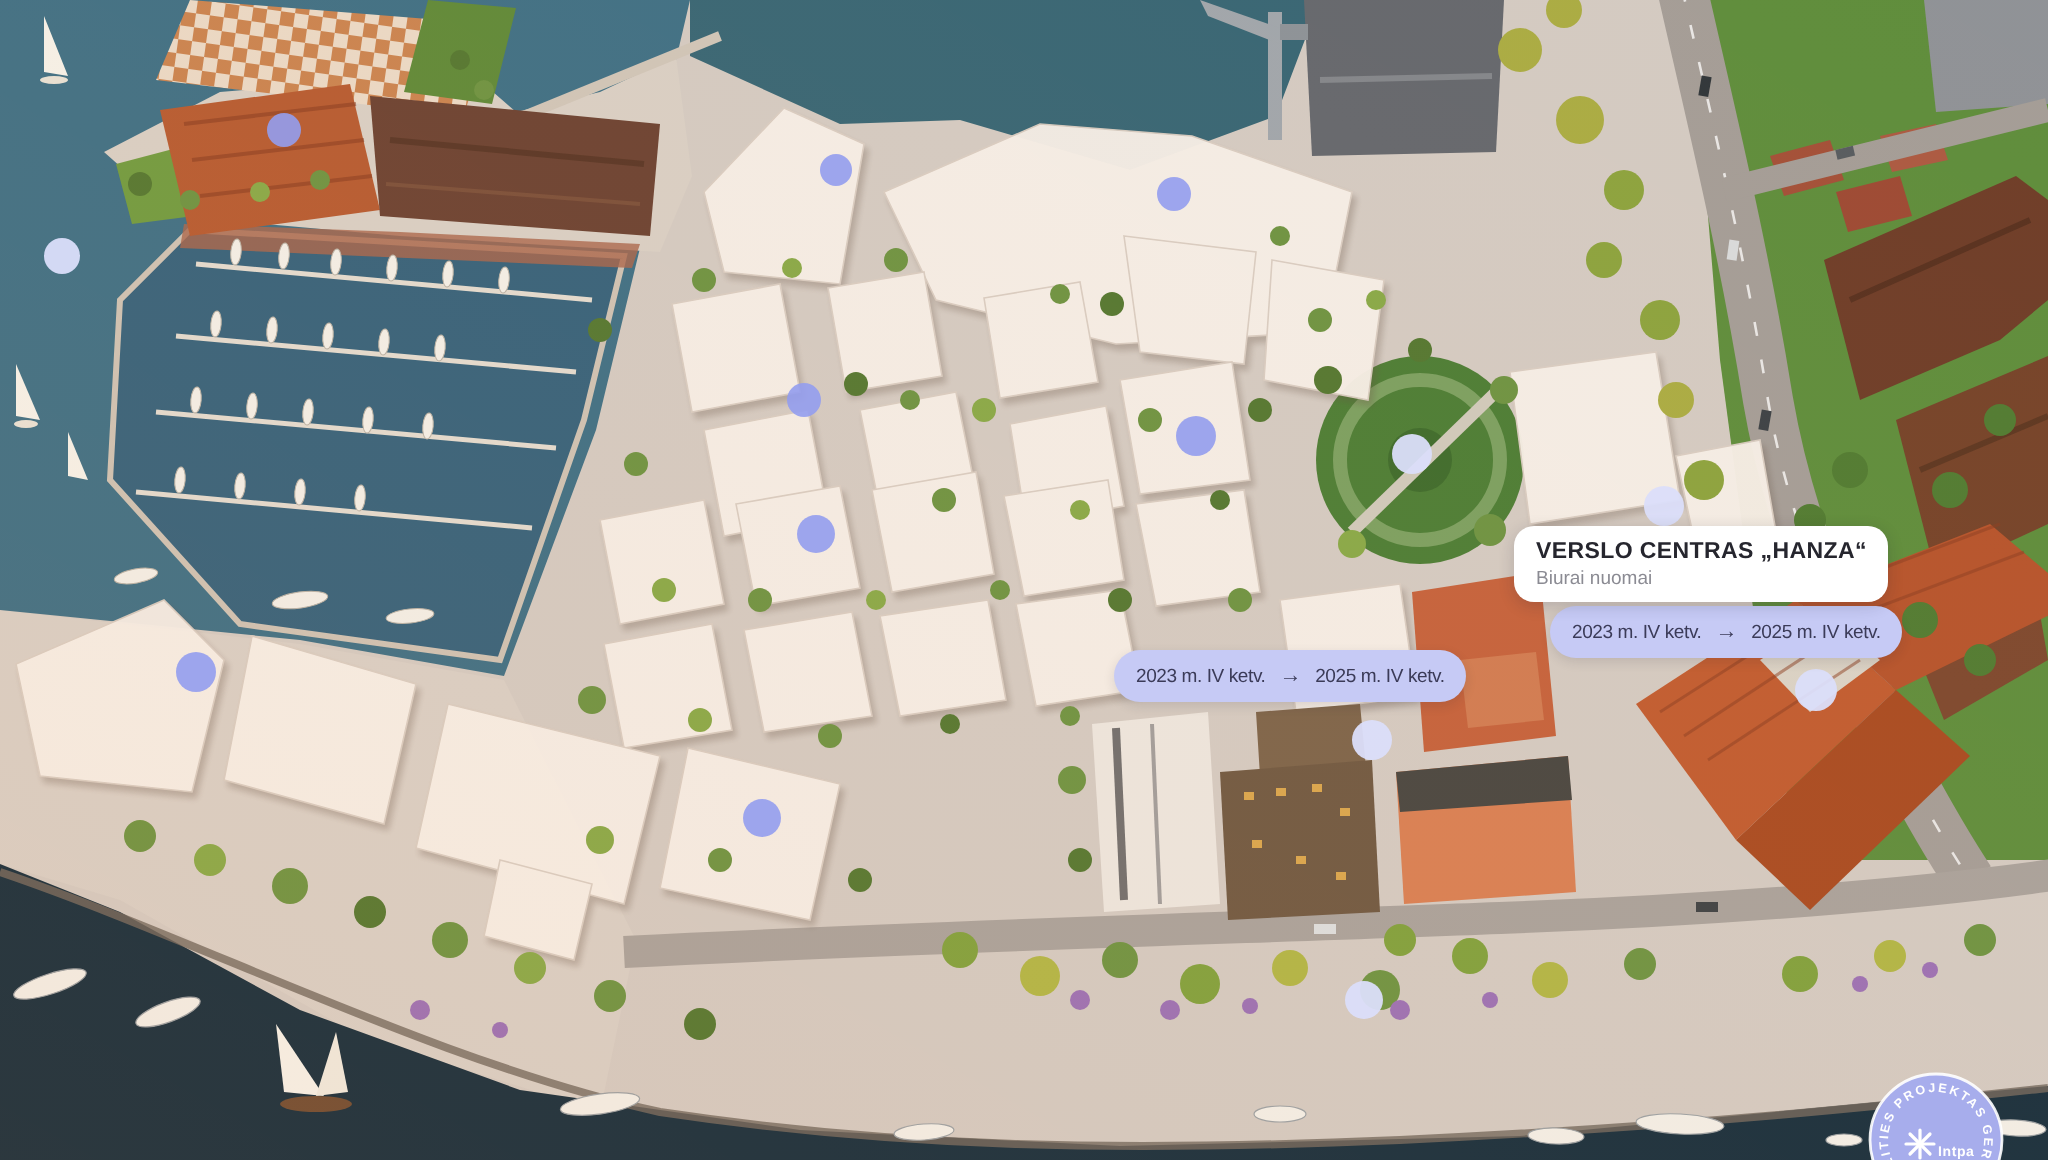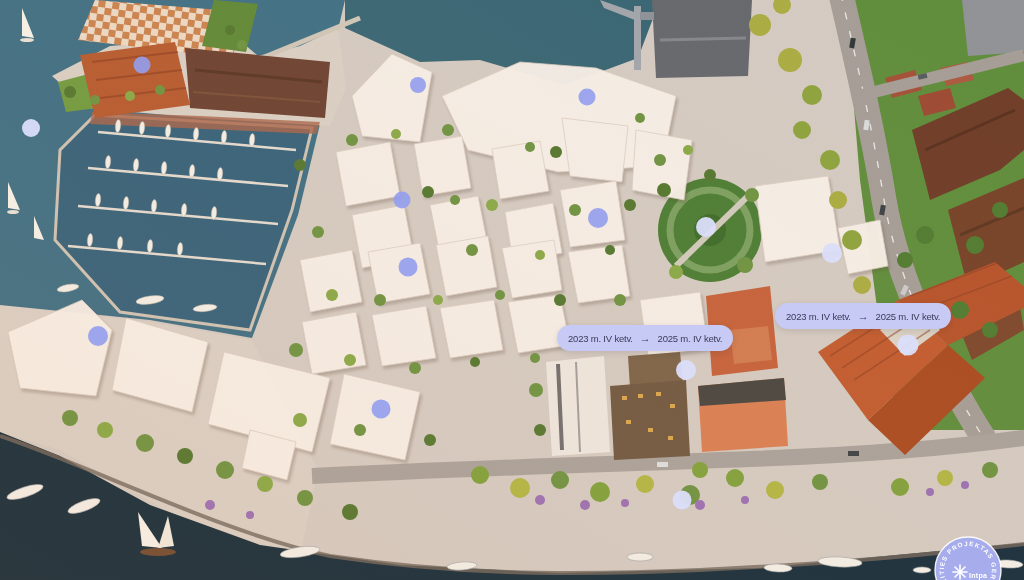--- a/index.html
+++ b/index.html
@@ -338,20 +338,24 @@
 
     <rect width="1024" height="580" fill="url(#sunset)"></rect>
   </svg>
 
   <div class="tooltip-pill pill-etapas">
     <span>2023 m. IV ketv.</span>
     <span class="arrow">→</span>
     <span>2025 m. IV ketv.</span>
   </div>
 
+  <div class="tooltip-card card-hanza">
+    <div class="tt-title">VERSLO CENTRAS „HANZA“</div>
+    <div class="tt-sub">Biurai nuomai</div>
+  </div>
   <div class="tooltip-pill pill-hanza">
     <span>2023 m. IV ketv.</span>
     <span class="arrow">→</span>
     <span>2025 m. IV ketv.</span>
   </div>
 
   <svg class="badge" width="88" height="72" viewBox="0 0 88 72">
     <circle cx="44" cy="38" r="33" fill="#a7adec" stroke="rgba(255,255,255,.9)" stroke-width="1.4"></circle>
     <defs>
       <path id="arcPath" d="M 20,38 a 24,24 0 1 1 48,0 a 24,24 0 1 1 -48,0"></path>

